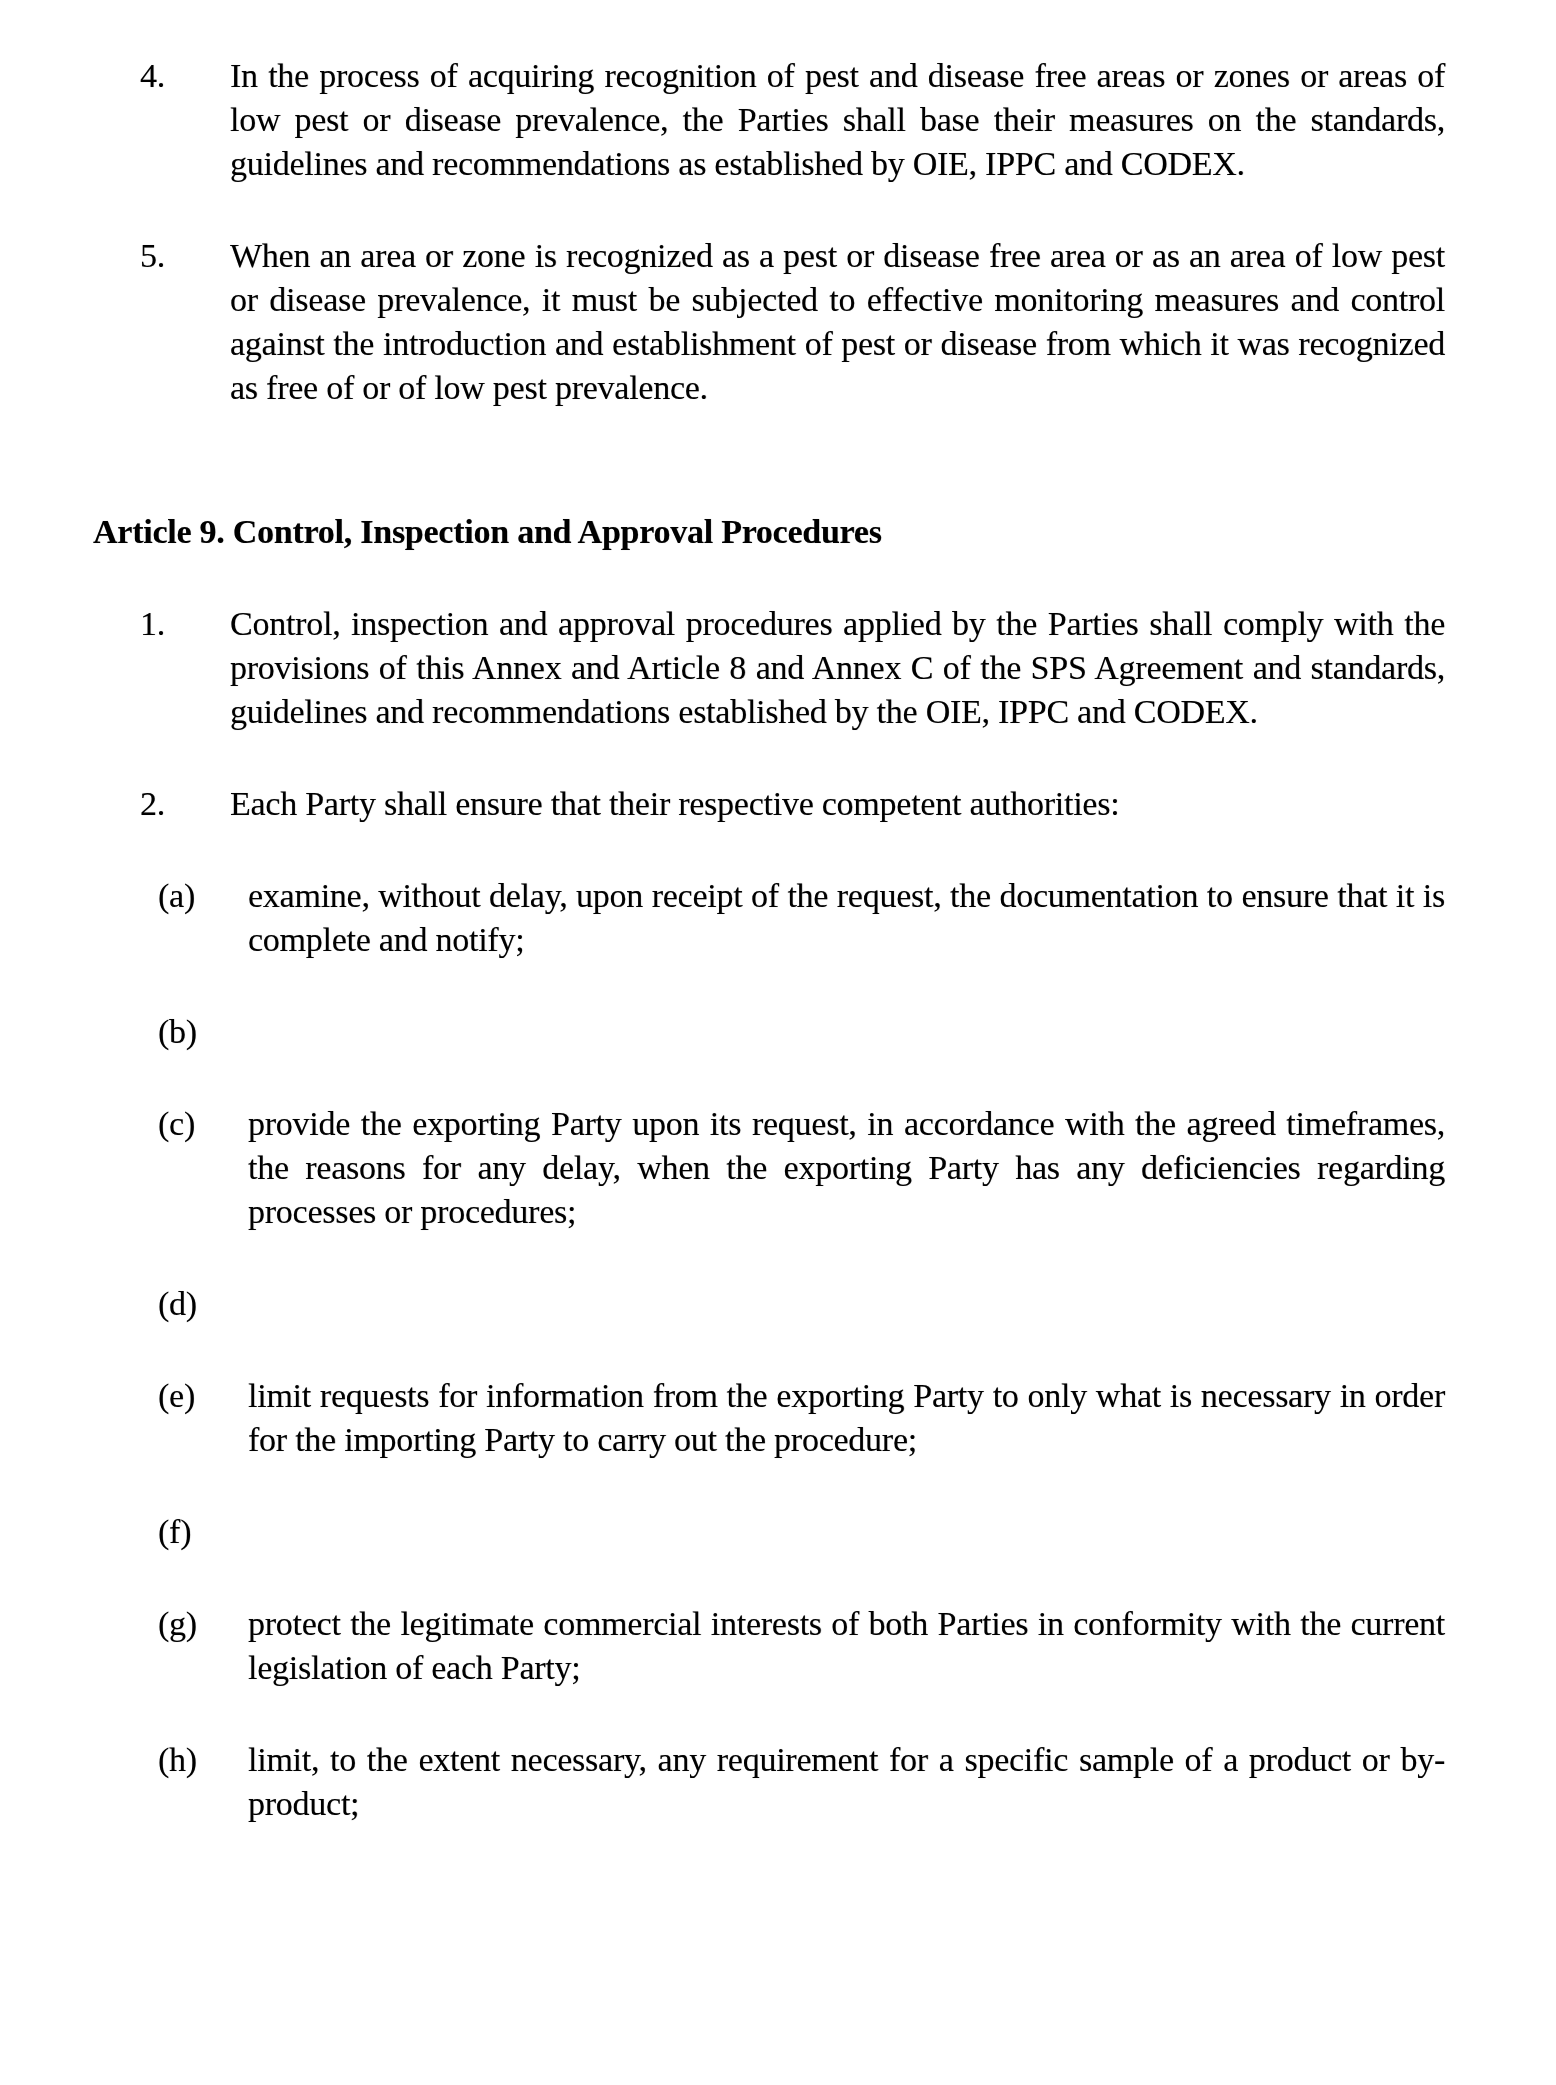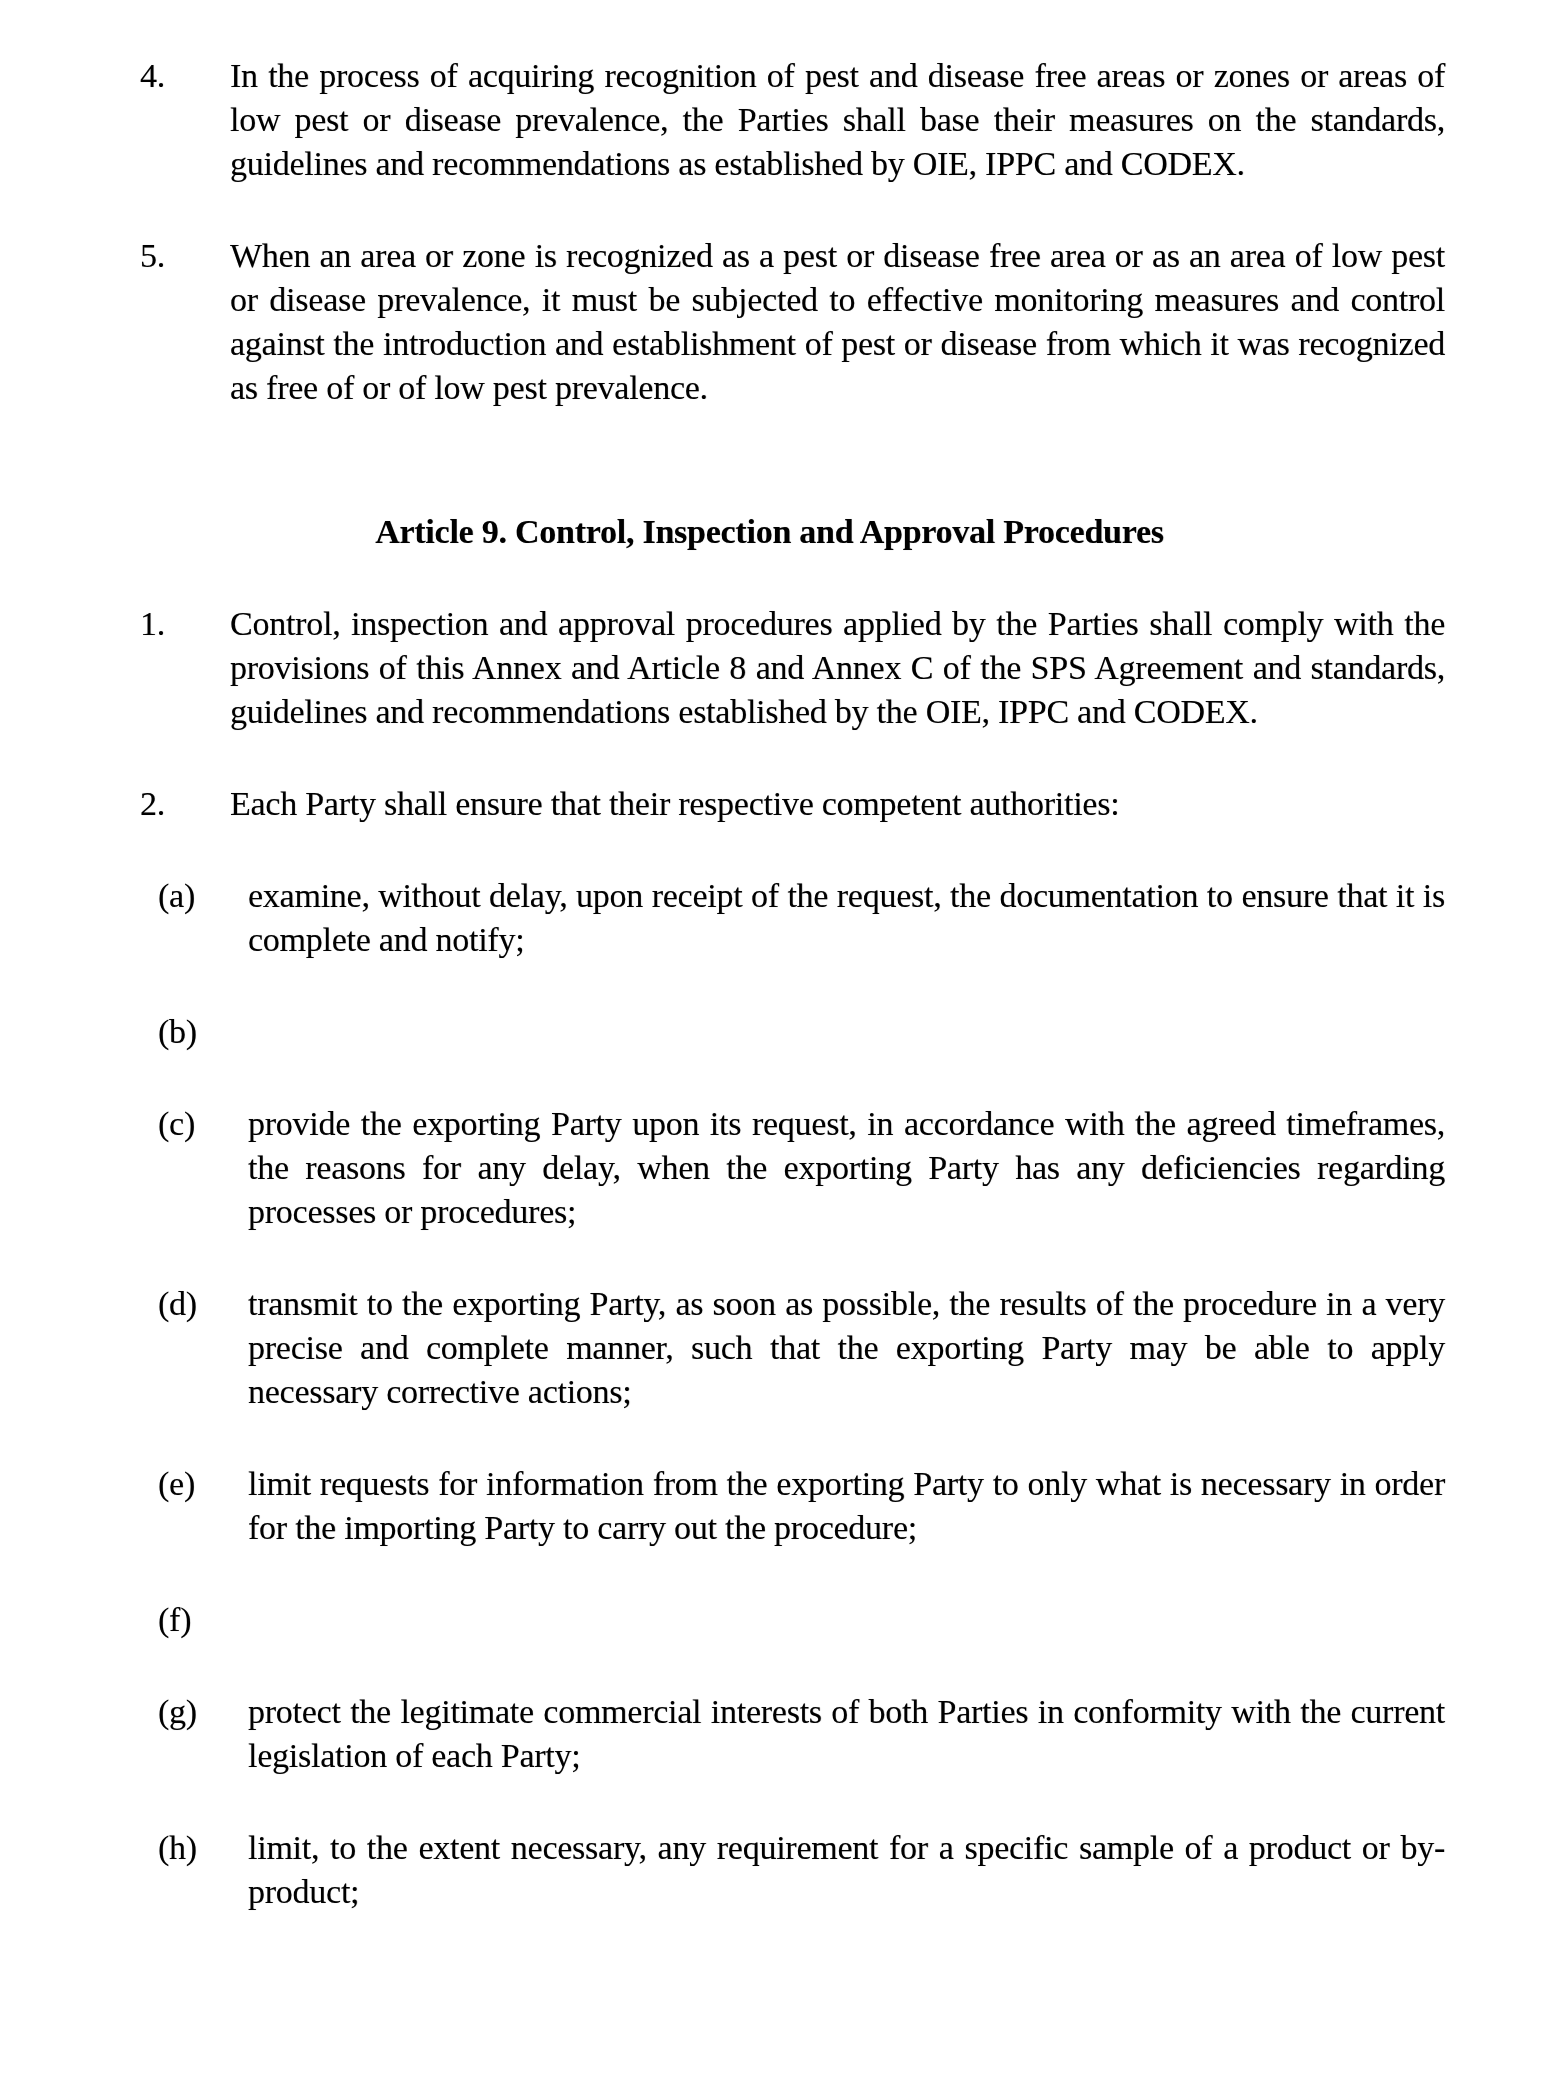--- a/index.html
+++ b/index.html
@@ -45,21 +45,20 @@
     flex: 1 1 auto;
     text-align: justify;
     margin: 0;
     font-family: Liberation Serif, serif;
   }
   .heading {
     font-weight: bold;
     font-size: 34px;
     line-height: 44px;
     margin: 100px 110px 0 93px;
-    text-align: center;
   }
 </style>
 </head>
 <body>
 
 <div class="page">
 
   <div class="row numbered">
     <span class="marker">4.</span>
     <p class="body-text">In the process of acquiring recognition of pest and disease free areas or zones or areas of low pest or disease prevalence, the Parties shall base their measures on the standards, guidelines and recommendations as established by OIE, IPPC and CODEX.</p>
@@ -91,21 +90,20 @@
     <span class="marker">(b)</span>
   </div>
 
   <div class="row lettered">
     <span class="marker">(c)</span>
     <p class="body-text">provide the exporting Party upon its request, in accordance with the agreed timeframes, the reasons for any delay, when the exporting Party has any deficiencies regarding processes or procedures;</p>
   </div>
 
   <div class="row lettered">
     <span class="marker">(d)</span>
-    <p class="body-text">transmit to the exporting Party, as soon as possible, the results of the procedure in a very precise and complete manner, such that the exporting Party may be able to apply necessary corrective actions;</p>
   </div>
 
   <div class="row lettered">
     <span class="marker">(e)</span>
     <p class="body-text">limit requests for information from the exporting Party to only what is necessary in order for the importing Party to carry out the procedure;</p>
   </div>
 
   <div class="row lettered">
     <span class="marker">(f)</span>
   </div>

